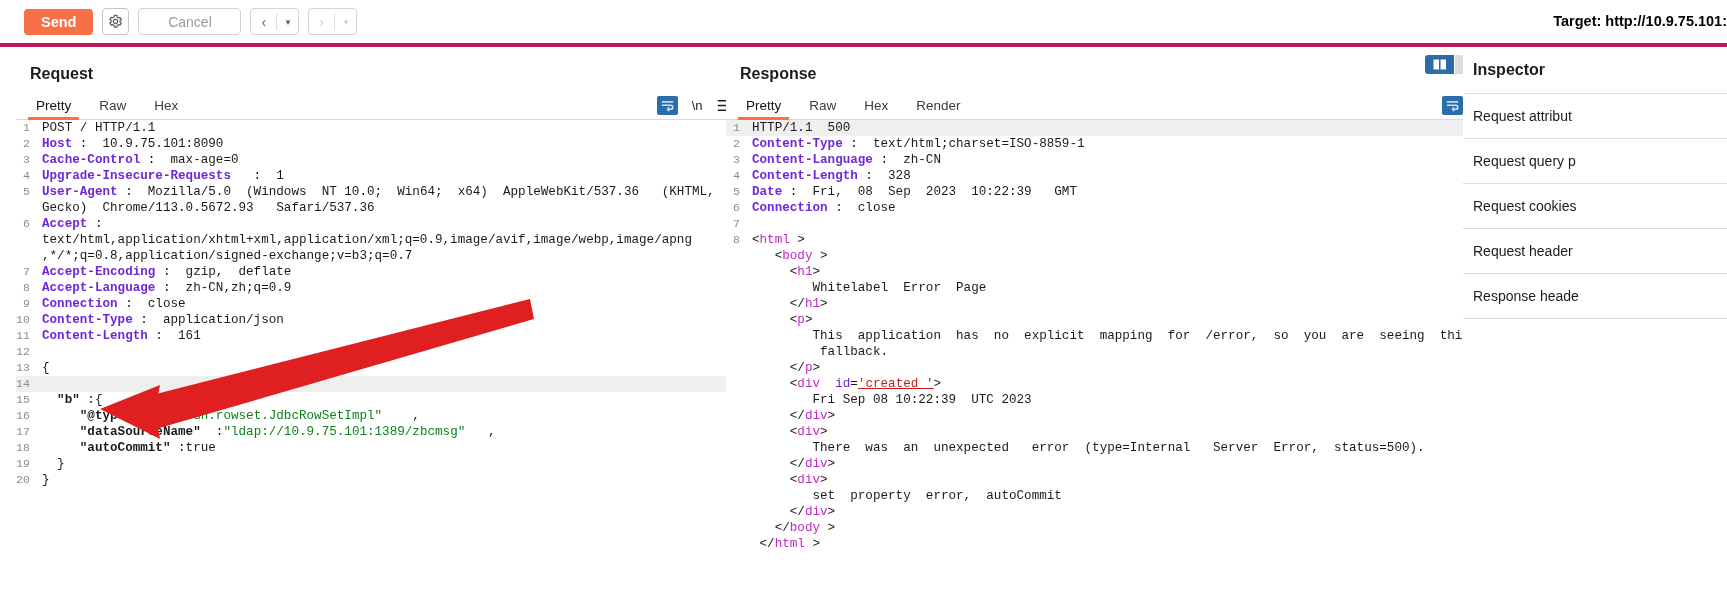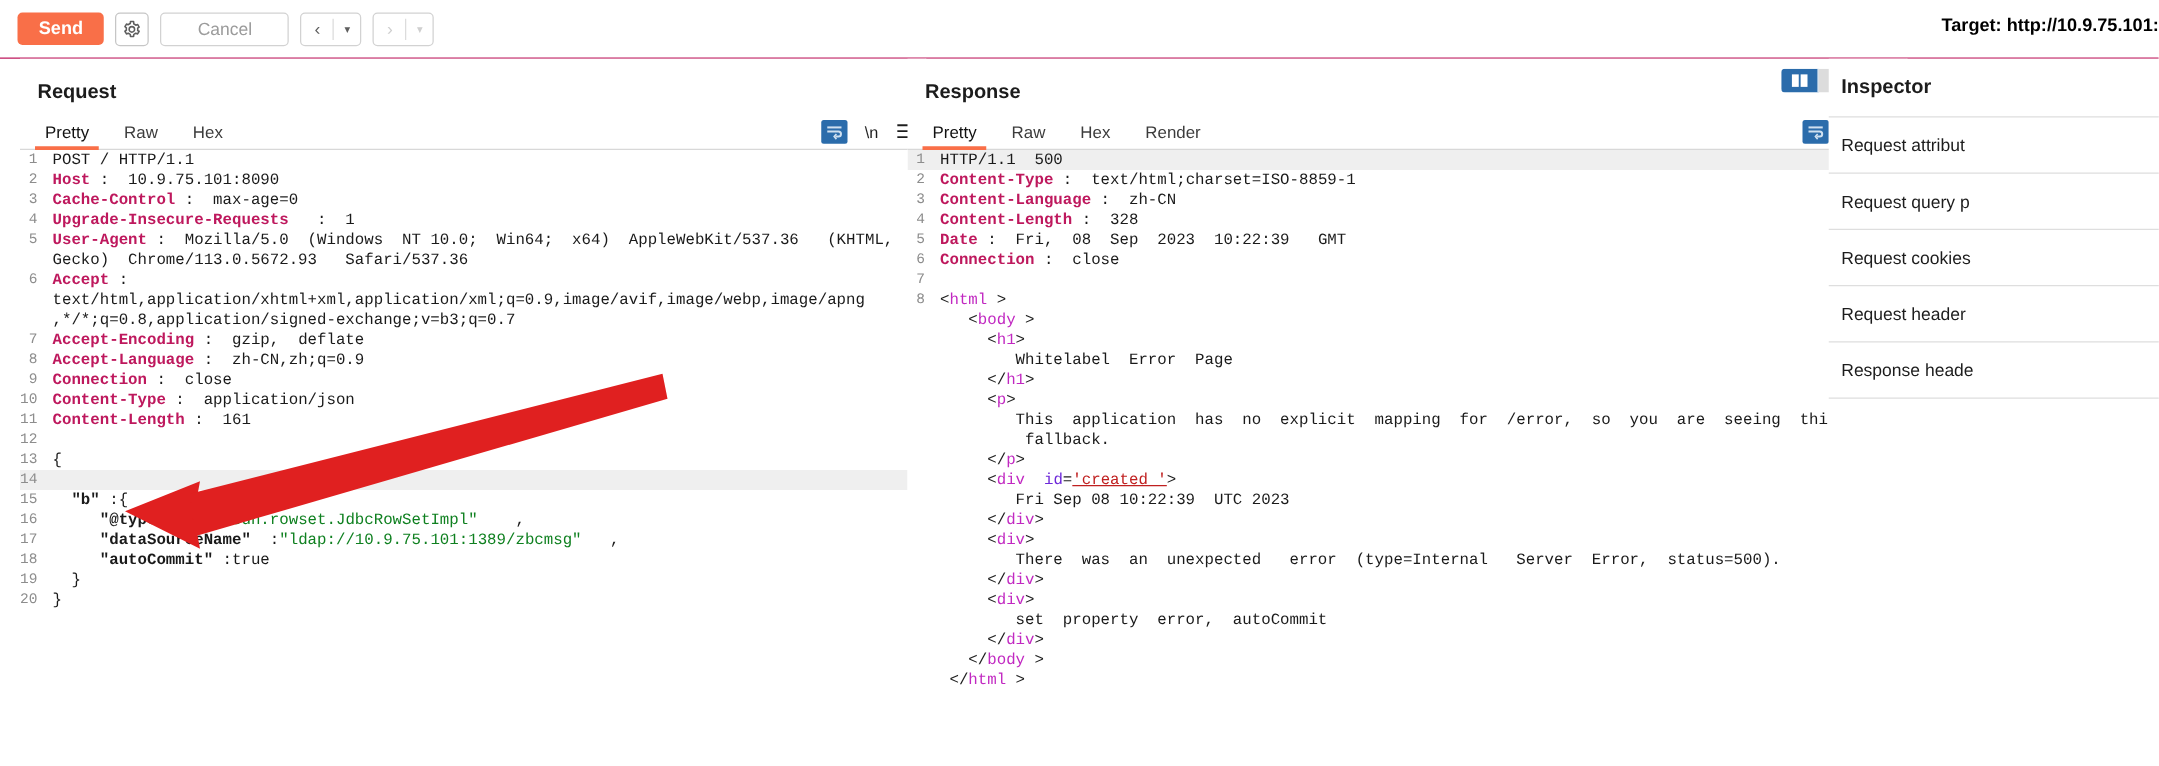--- a/index.html
+++ b/index.html
@@ -14,23 +14,23 @@
     position: relative;
     width: 1727px; height: 613px;
     background: #ffffff;
   }
 
   
   .toolbar {
     position: absolute; left: 0; top: 0;
     width: 1727px; height: 47px;
     background: #ffffff;
-    border-bottom: 1px solid #be185d;
+    border-bottom: 4px solid #be185d;
     display: flex; align-items: center;
-    padding: 0 10px;
+    padding: 0 20px;
   }
   .btn-send {
     background: #f96f48;
     color: #ffffff;
     font-weight: bold;
     font-size: 14.5px;
     border: none;
     border-radius: 4px;
     height: 26px;
     padding: 0 17px;
@@ -185,21 +185,21 @@
     padding-right: 6px;
     user-select: none;
   }
   .code {
     flex: 1 1 auto;
     white-space: pre;
     color: #1a1a1a;
     padding-left: 6px;
     overflow: hidden;
   }
-  .hdr { color: #be185d; font-weight: bold; }
+  .hdr { color: #6d28d9; font-weight: bold; }
   .tag { color: #c128c1; }
   .attr { color: #6d28d9; }
   .attrval { color: #c02020; text-decoration: underline; }
   .jkey { color: #1a1a1a; font-weight: bold; }
   .jstr { color: #0f8020; }
   .plain { color: #1a1a1a; }
 
   
   .insp-head {
     font-size: 16px; font-weight: bold; color: #1c1c1c;

